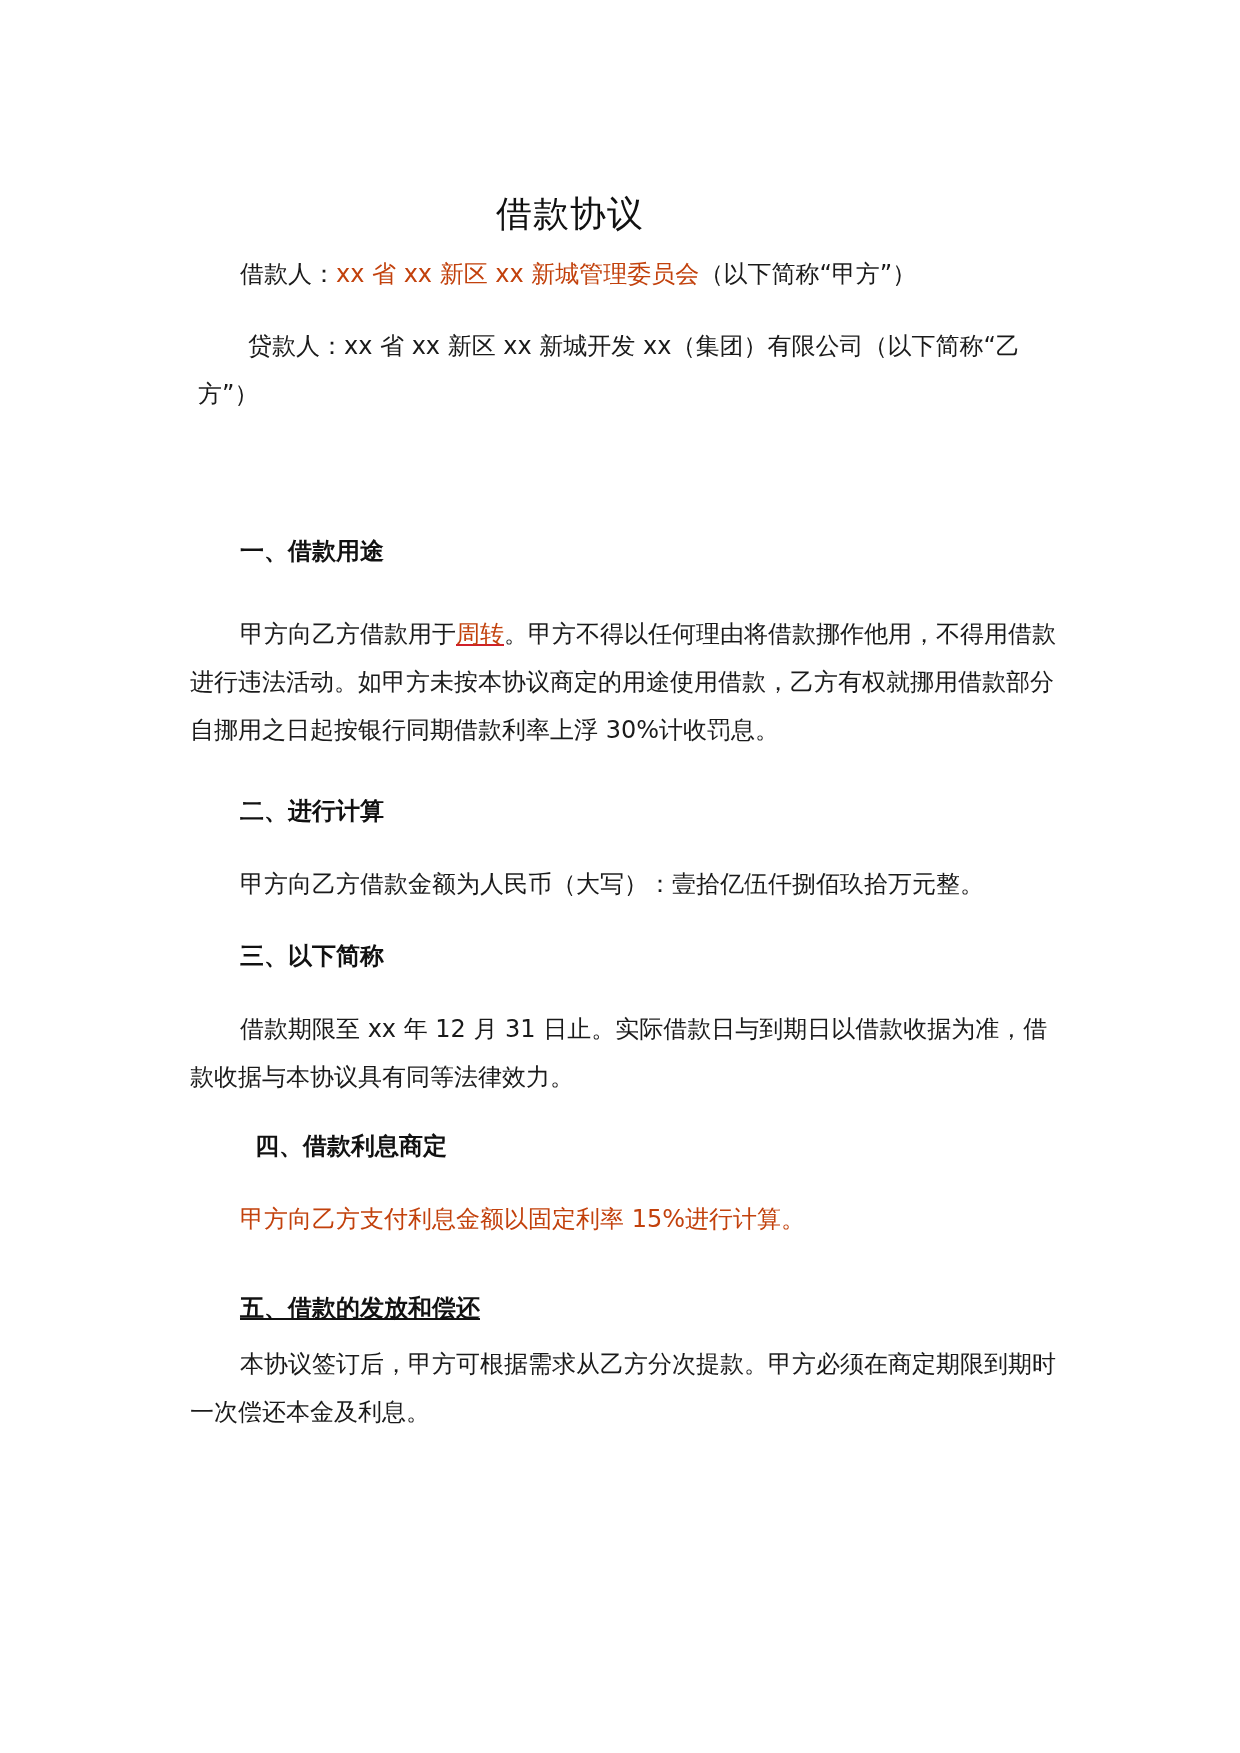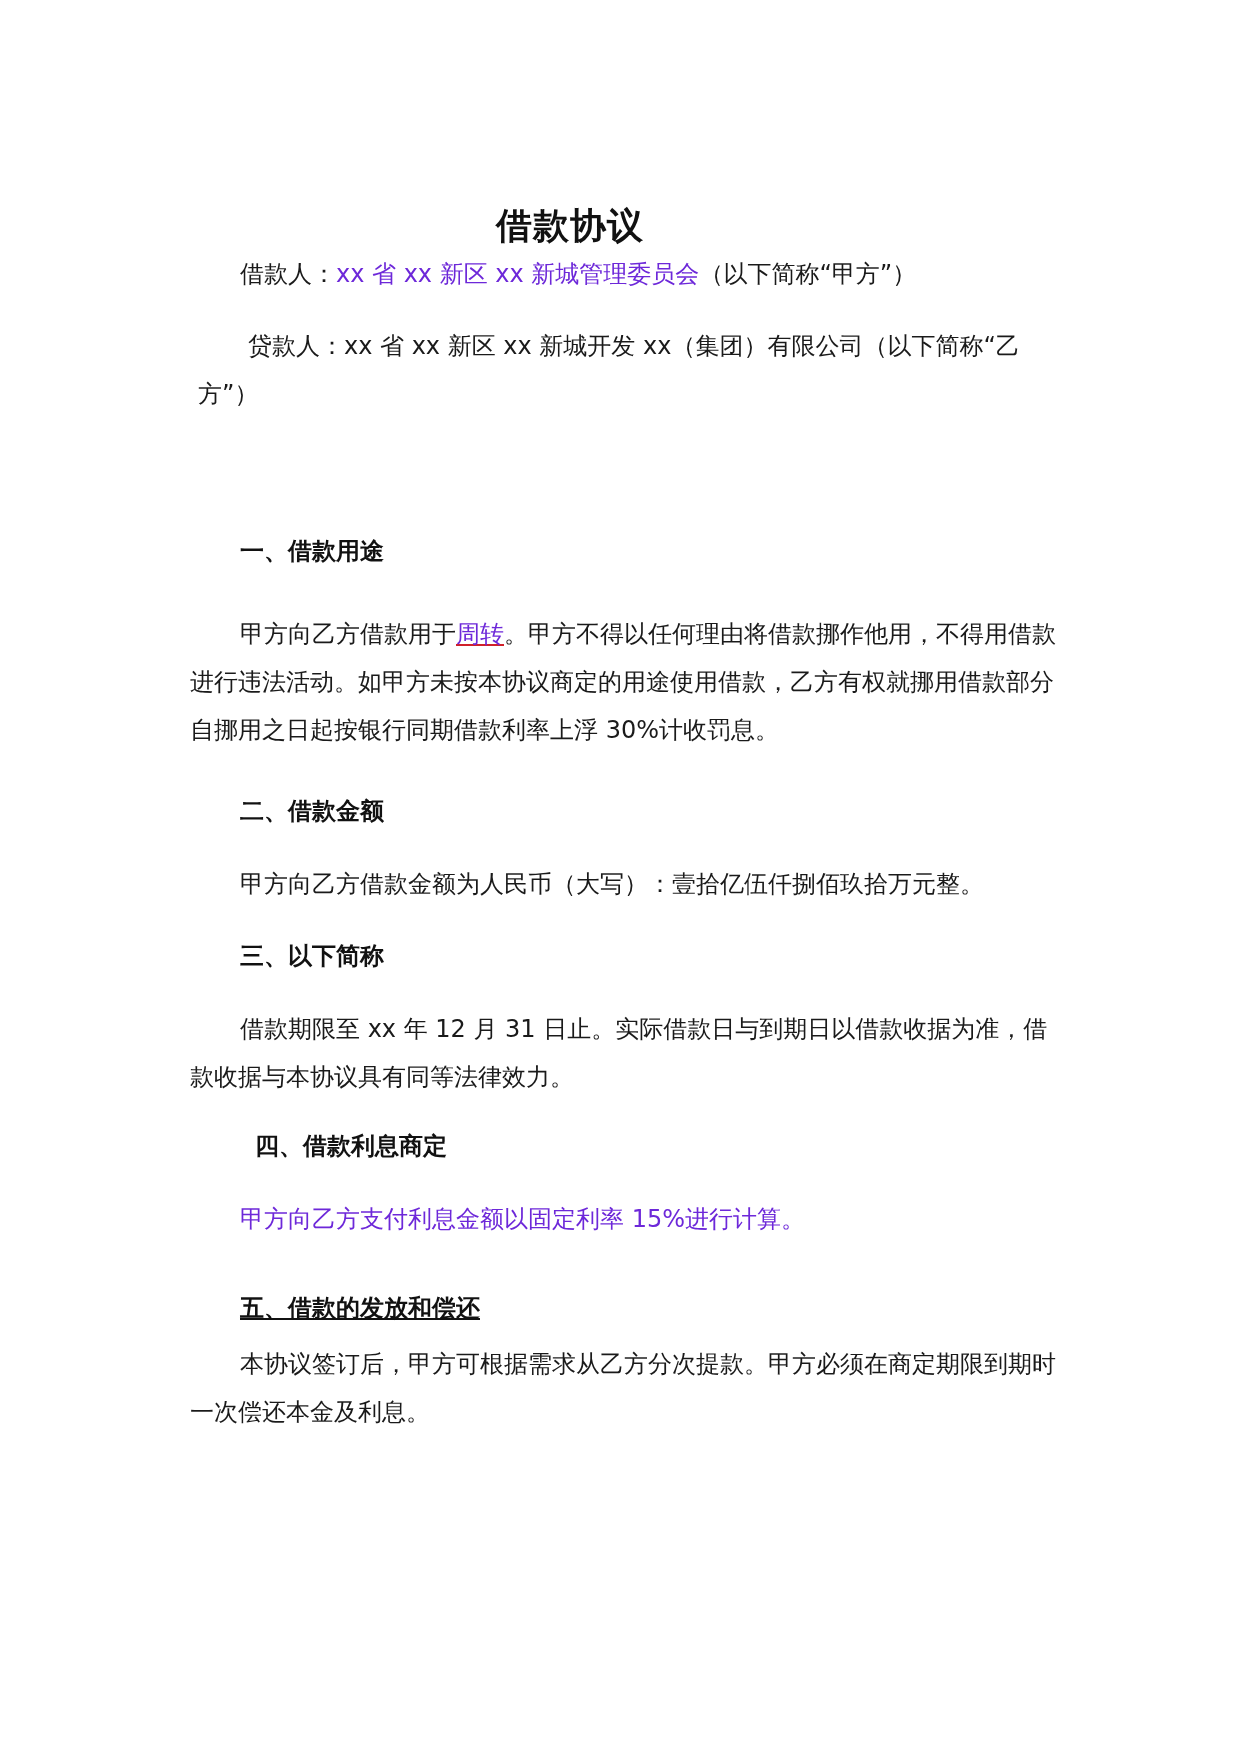--- a/index.html
+++ b/index.html
@@ -3,33 +3,33 @@
   <meta charset="utf-8">
   <style>
     html, body { margin: 0; padding: 0; background: #ffffff; }
     body {
       width: 1240px; height: 1753px; position: relative; overflow: hidden;
       font-family: "DejaVu Sans", "Liberation Sans", sans-serif;
       color: #1a1a1a;
     }
     .page { position: absolute; left: 0; top: 0; width: 1240px; height: 1753px; }
     .title {
-      position: absolute; top: 202px; left: 0; width: 1140px;
-      text-align: center; font-size: 36px; font-weight: bold; letter-spacing: 1px;
+      position: absolute; top: 190px; left: 0; width: 1140px;
+      text-align: center; font-size: 36px; font-weight: normal; letter-spacing: 1px;
       color: #111;
     }
     .p {
       position: absolute; left: 190px; width: 870px;
       font-size: 24px; line-height: 48px; text-indent: 50px;
       white-space: normal; word-break: break-all;
     }
     .h {
       position: absolute; left: 240px; font-size: 24px; font-weight: bold; color: #111;
     }
-    .red { color: #6d28d9; }
+    .red { color: #c2410c; }
     .underline { text-decoration: underline; text-decoration-color: #d0202a; }
   </style>
 </head>
 <body>
 
 <div class="page">
   <div class="title">借款协议</div>
 
   <div class="p" style="top:250px;">
     <span>借款人：</span><span class="red">xx 省 xx 新区 xx 新城管理委员会</span><span>（以下简称“甲方”）</span>
@@ -38,21 +38,21 @@
   <div class="p" style="top:322px;margin-left:8px;">
     <span>贷款人：</span><span>xx 省 xx 新区 xx 新城开发 xx（集团）有限公司</span><span>（以下简称“乙方”）</span>
   </div>
 
 
   <div class="h" style="top:535px;">一、借款用途</div>
   <div class="p" style="top:610px;">
     <span>甲方向乙方借款用于</span><span class="red underline">周转</span><span>。甲方不得以任何理由将借款挪作他用，不得用借款进行违法活动。如甲方未按本协议商定的用途使用借款，乙方有权就挪用借款部分自挪用之日起按银行同期借款利率上浮 30%计收罚息。</span>
   </div>
 
-  <div class="h" style="top:795px;">二、借款金额</div>
+  <div class="h" style="top:795px;">二、进行计算</div>
   <div class="p" style="top:860px;">甲方向乙方借款金额为人民币（大写）：壹拾亿伍仟捌佰玖拾万元整。</div>
 
   <div class="h" style="top:940px;">三、以下简称</div>
   <div class="p" style="top:1005px;">借款期限至 xx 年 12 月 31 日止。实际借款日与到期日以借款收据为准，借款收据与本协议具有同等法律效力。</div>
 
   <div class="h" style="top:1130px;margin-left:15px;">四、借款利息商定</div>
   <div class="p red" style="top:1195px;">甲方向乙方支付利息金额以固定利率 15%进行计算。</div>
 
   <div class="h" style="top:1292px;text-decoration:underline;">五、借款的发放和偿还</div>
   <div class="p" style="top:1340px;">本协议签订后，甲方可根据需求从乙方分次提款。甲方必须在商定期限到期时一次偿还本金及利息。</div>

